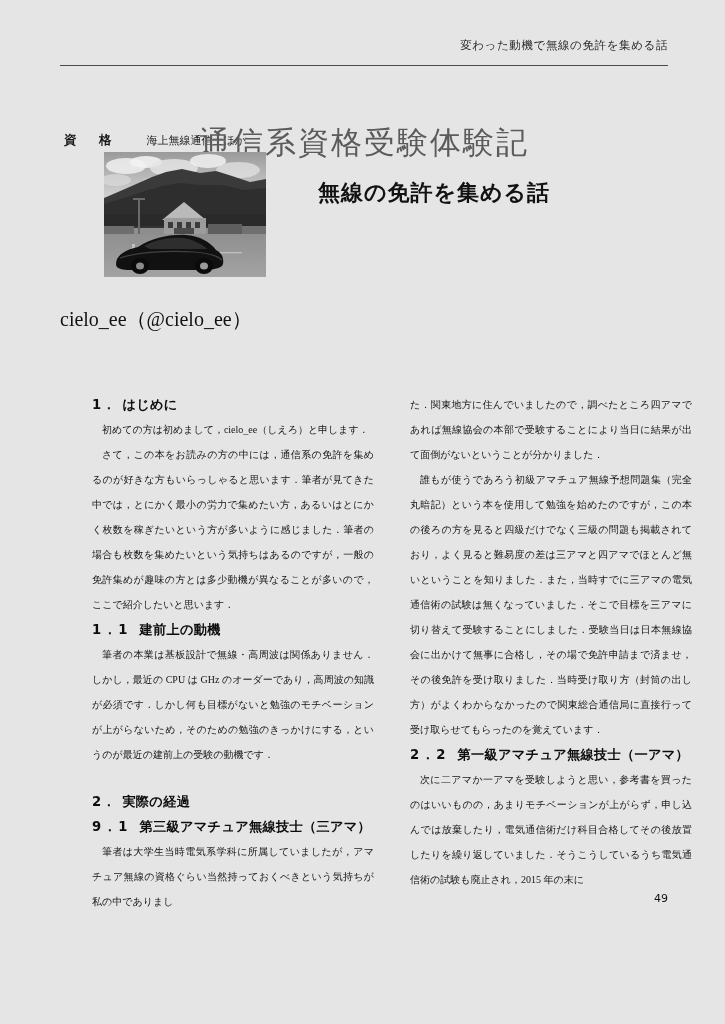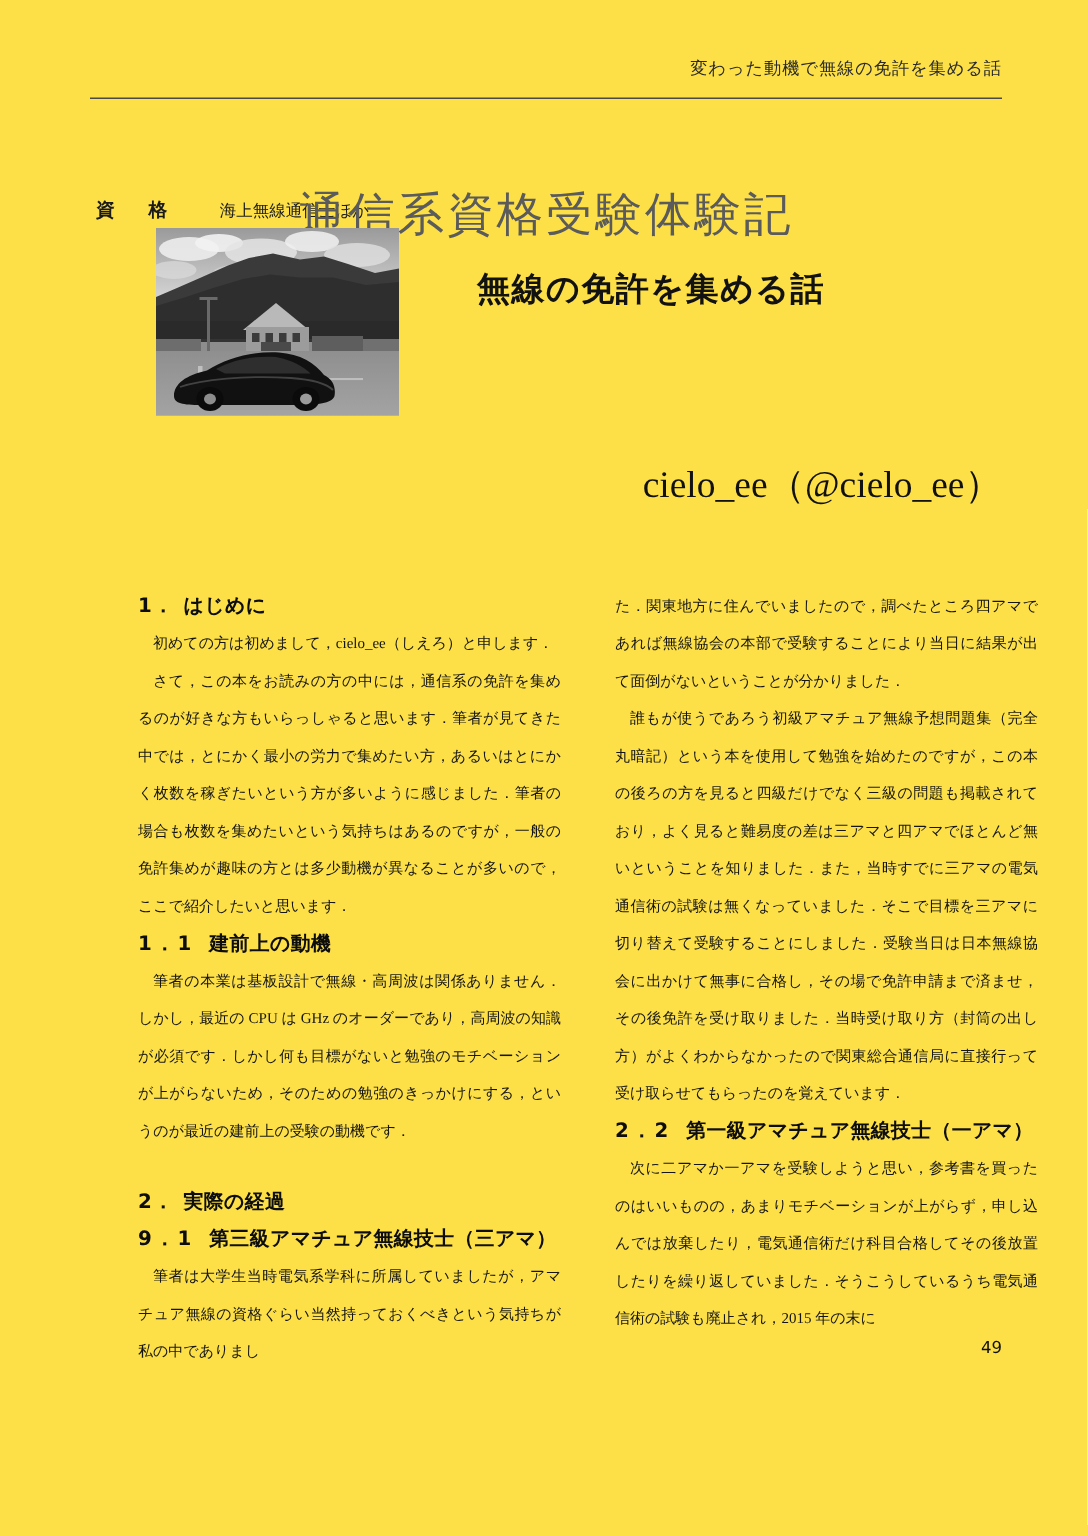--- a/index.html
+++ b/index.html
@@ -14,21 +14,21 @@
     font-family: "Liberation Serif", "DejaVu Serif", serif;
     color: #1a1a1a;
     overflow: hidden;
   }
 
   .page {
     position: absolute;
     inset: 0;
     width: 725px;
     height: 1024px;
-    background: #fde047;
+    background: #e5e5e5;
   }
 
   
   .running-header {
     position: absolute;
     left: 60px;
     top: 38px;
     width: 608px;
     text-align: right;
     font-size: 11.5px;
@@ -90,22 +90,22 @@
     font-weight: bold;
     letter-spacing: 1px;
     color: #121212;
     font-family: "Liberation Serif", "DejaVu Serif", serif;
   }
   .author {
     position: absolute;
     left: 60px;
     top: 306px;
     width: 608px;
-    text-align: right;
-    font-size: 25px;
+    text-align: left;
+    font-size: 20px;
     color: #111;
     font-family: "Liberation Serif", "DejaVu Serif", serif;
   }
 
   
   .photo {
     position: absolute;
     left: 104px;
     top: 152px;
     width: 162px;

